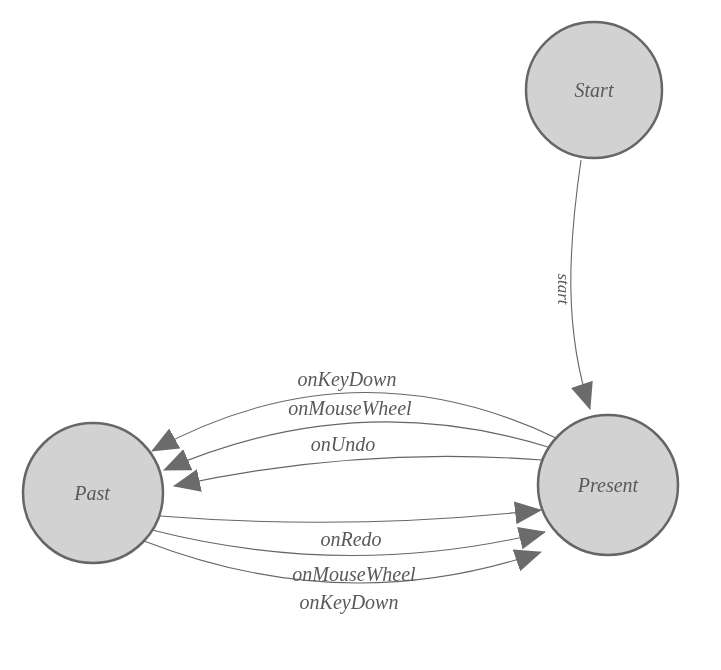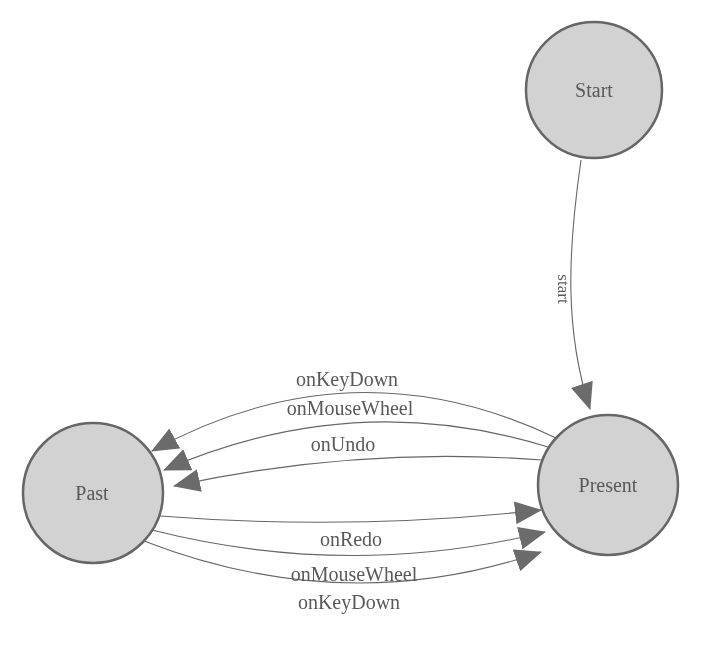--- a/index.html
+++ b/index.html
@@ -8,20 +8,21 @@
     background: #ffffff;
     width: 721px;
     height: 670px;
     overflow: hidden;
     font-family: "Liberation Serif", serif;
   }
   .diagram-wrap {
     position: relative;
     width: 721px;
     height: 670px;
+    font-style: italic;
   }
   svg { display: block; }
   .node-circle {
     fill: #d2d2d2;
     stroke: #666666;
     stroke-width: 2.5;
   }
   .edge-path {
     fill: none;
     stroke: #666666;

